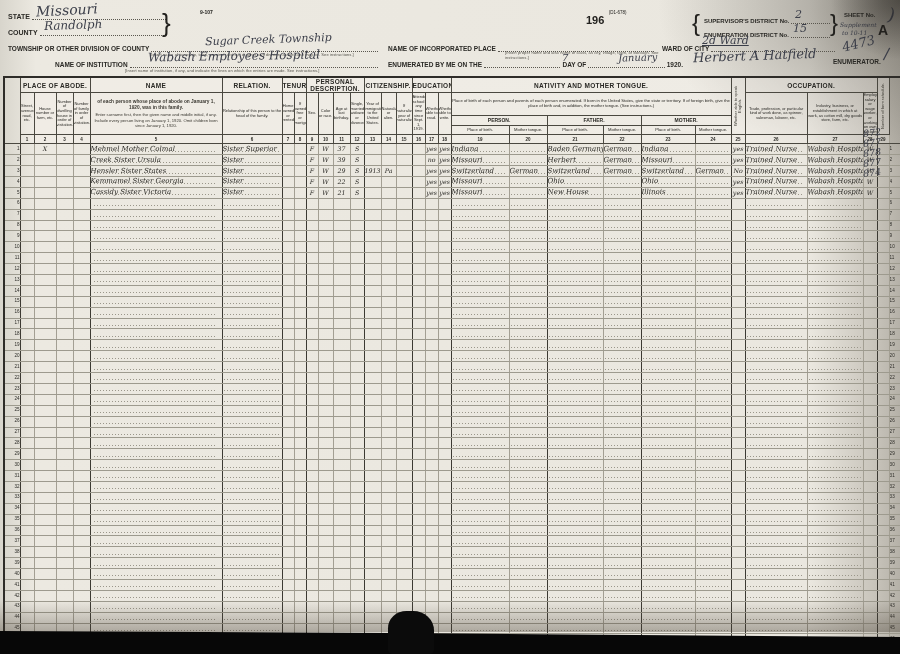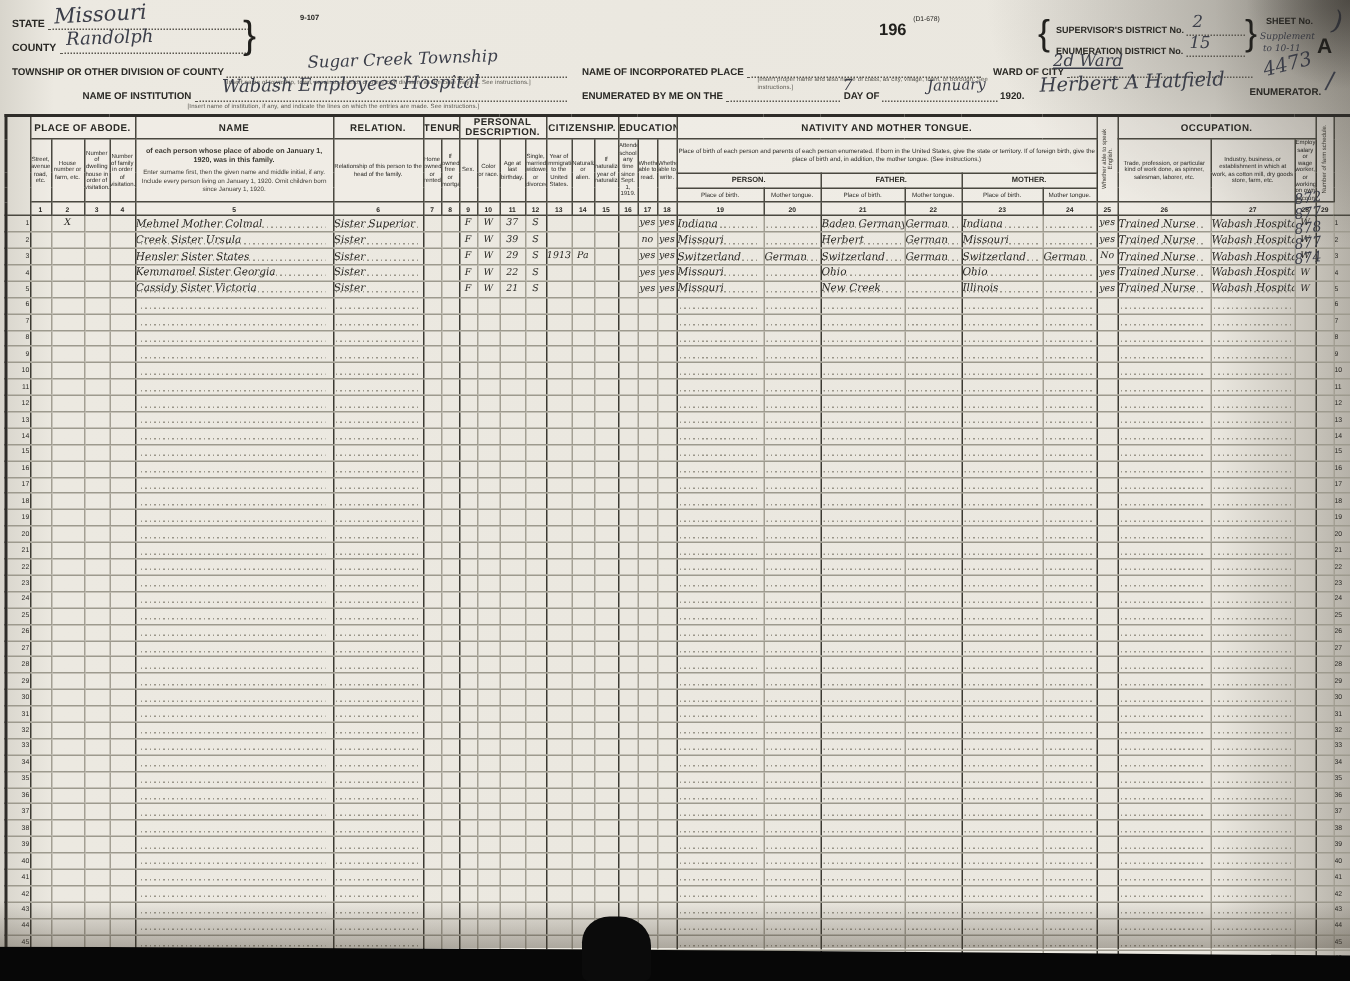--- a/index.html
+++ b/index.html
@@ -423,21 +423,21 @@
           <td class="hw hw-c" colspan="1" rowspan="1">21</td>
           <td class="hw hw-c" colspan="1" rowspan="1">S</td>
           <td class="bl-strong" colspan="1" rowspan="1"></td>
           <td colspan="1" rowspan="1"></td>
           <td colspan="1" rowspan="1"></td>
           <td class="bl-strong" colspan="1" rowspan="1"></td>
           <td class="hw hw-c" colspan="1" rowspan="1">yes</td>
           <td class="hw hw-c" colspan="1" rowspan="1">yes</td>
           <td class="bl-strong dot hw" colspan="1" rowspan="1">Missouri</td>
           <td class="dot" colspan="1" rowspan="1"></td>
-          <td class="bl-strong dot hw" colspan="1" rowspan="1">New Creek</td>
+          <td class="bl-strong dot hw" colspan="1" rowspan="1">New House</td>
           <td class="dot" colspan="1" rowspan="1"></td>
           <td class="bl-strong dot hw" colspan="1" rowspan="1">Illinois</td>
           <td class="dot" colspan="1" rowspan="1"></td>
           <td class="bl-strong hw hw-c" colspan="1" rowspan="1">yes</td>
           <td class="bl-strong dot hw" colspan="1" rowspan="1">Trained Nurse</td>
           <td class="dot hw" colspan="1" rowspan="1">Wabash Hospital</td>
           <td class="hw hw-c" colspan="1" rowspan="1">W</td>
           <td class="bl-strong" colspan="1" rowspan="1"></td>
           <td class="rn-r" colspan="1" rowspan="1">5</td>
         </tr>

